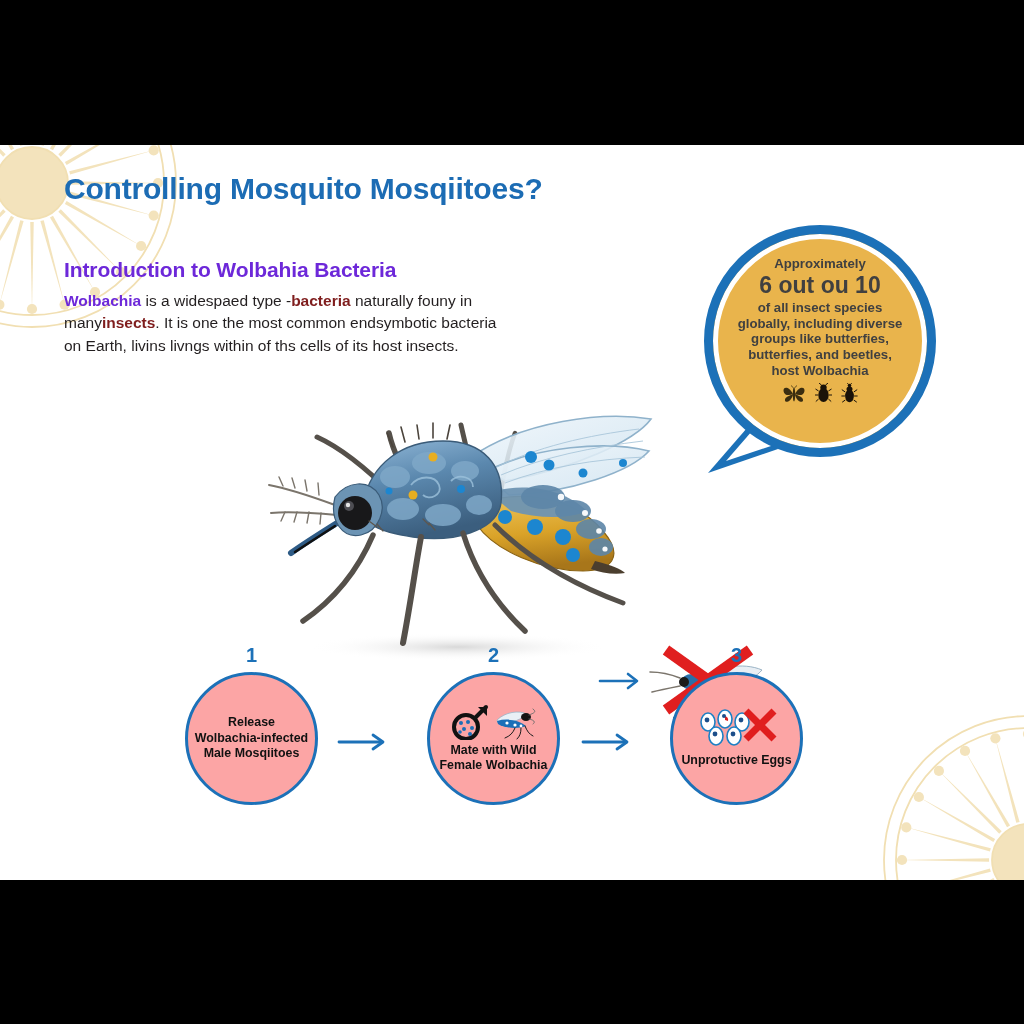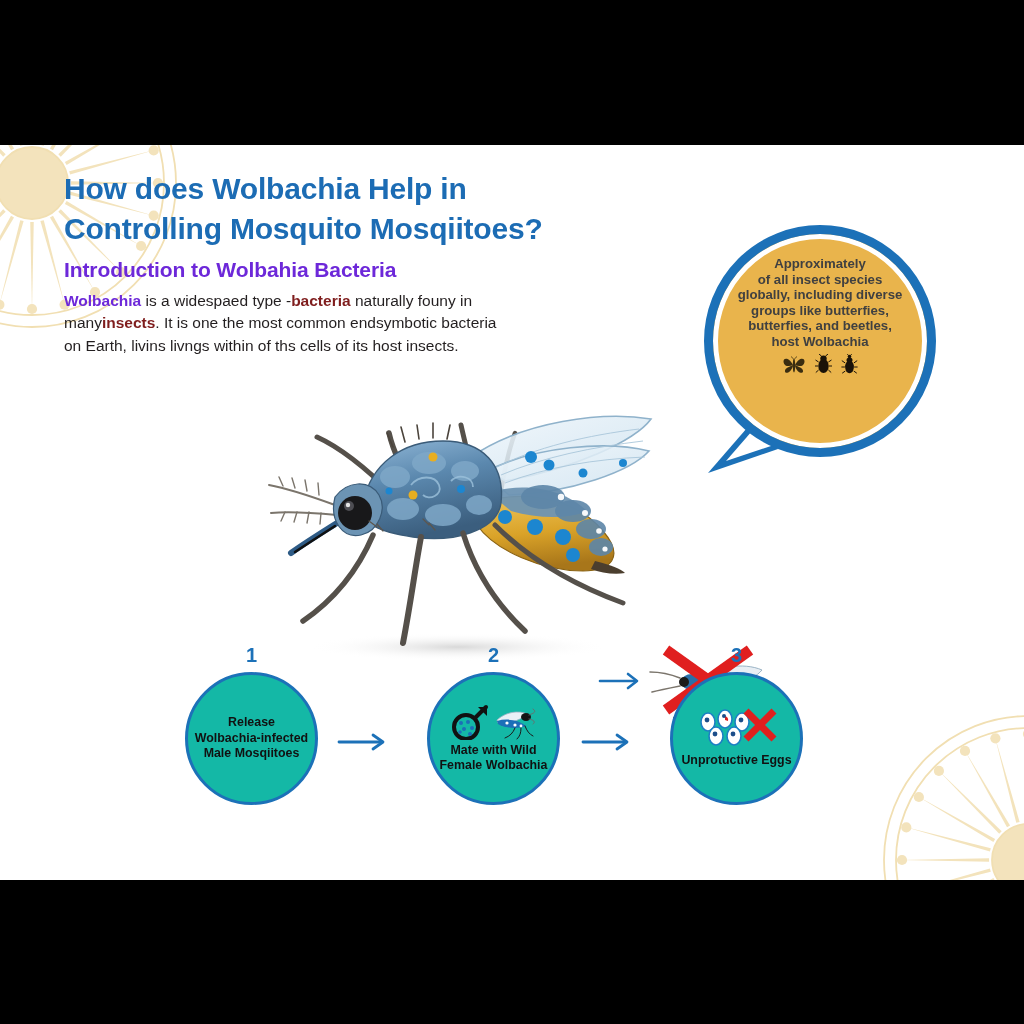--- a/index.html
+++ b/index.html
@@ -91,21 +91,21 @@
   #mosquito { position: absolute; left: 243px; top: 240px; width: 420px; height: 290px; }
 
   
   #steps { position: absolute; left: 185px; top: 505px; width: 660px; height: 200px; }
   .step { position: absolute; width: 135px; height: 135px; }
   .step-circle {
     position: absolute; left: 0; top: 22px;
     width: 133px; height: 133px;
     border: 3.5px solid #1C71B8;
     border-radius: 50%;
-    background: #14b8a6;
+    background: #fca5a5;
     box-sizing: border-box;
     display: flex; flex-direction: column;
     align-items: center; justify-content: center;
   }
   .step-num {
     position: absolute; top: -6px; left: 0; width: 133px;
     text-align: center;
     color: #1C71B8; font-size: 20px; font-weight: bold;
   }
   .step-label {
@@ -239,35 +239,35 @@
             <circle cx="159.39696961966996" cy="40.60303038033" r="3.4" fill="#F3E3BC" stroke="none"></circle>
             <path d="M121.90906364407405 86.00025249370859 L174.4781847254617 56.999999999999964 L123.07866880905323 88.02606806424748 Z" fill="#F3E3BC" stroke="none"></path>
             <circle cx="172.74613391789282" cy="57.999999999999964" r="3.4" fill="#F3E3BC" stroke="none"></circle>
             <path d="M124.78593168487676 92.14776525359676 L183.06962106085987 77.74156212118322 L125.39136386877053 94.40726892442568 Z" fill="#F3E3BC" stroke="none"></path>
             <circle cx="181.13776940828174" cy="78.25920021138826" r="3.4" fill="#F3E3BC" stroke="none"></circle>
           </g>
       </g>
     </svg>
 
     <div id="heading">
-      <div>How does Wolbachia Help in</div>
       <div>Controlling Mosquito Mosqiitoes?</div>
     </div>
 
     <div id="subheading">Introduction to Wolbahia Bacteria</div>
 
     <div id="bodytext"><b>Wolbachia</b><span> is a widespaed type -</span><span class="hl">bacteria</span><span> naturally founy in many</span><span class="hl">insects</span><span>. It is one the most common endsymbotic bacteria on Earth, livins livngs within of ths cells of its host insects.</span></div>
 
     <div id="bubble-wrap">
       <svg style="position:absolute;left:0;top:0;width:280px;height:300px;z-index:1;" viewBox="0 0 280 300">
         <path d="M70 188 L18 248 L88 224 Z" fill="#1C71B8"></path>
         <path d="M76 190 L36 236 L90 218 Z" fill="#ffffff"></path>
       </svg>
       <div id="bubble">
         <div class="b-line">Approximately</div>
+        <div class="b-line b-big">6 out ou 10</div>
         <div class="b-line">of all insect species</div>
         <div class="b-line">globally, including diverse</div>
         <div class="b-line">groups like butterfies,</div>
         <div class="b-line">butterfies, and beetles,</div>
         <div class="b-line">host Wolbachia</div>
         <div id="bubble-insects">
           <svg width="24" height="18" viewBox="0 0 24 18">
             <g fill="#3a2d10">
               <path d="M11 9 C7 1 1 1.5 1.5 6 C2 10.5 7 11 11 9 Z"></path>
               <path d="M13 9 C17 1 23 1.5 22.5 6 C22 10.5 17 11 13 9 Z"></path>

